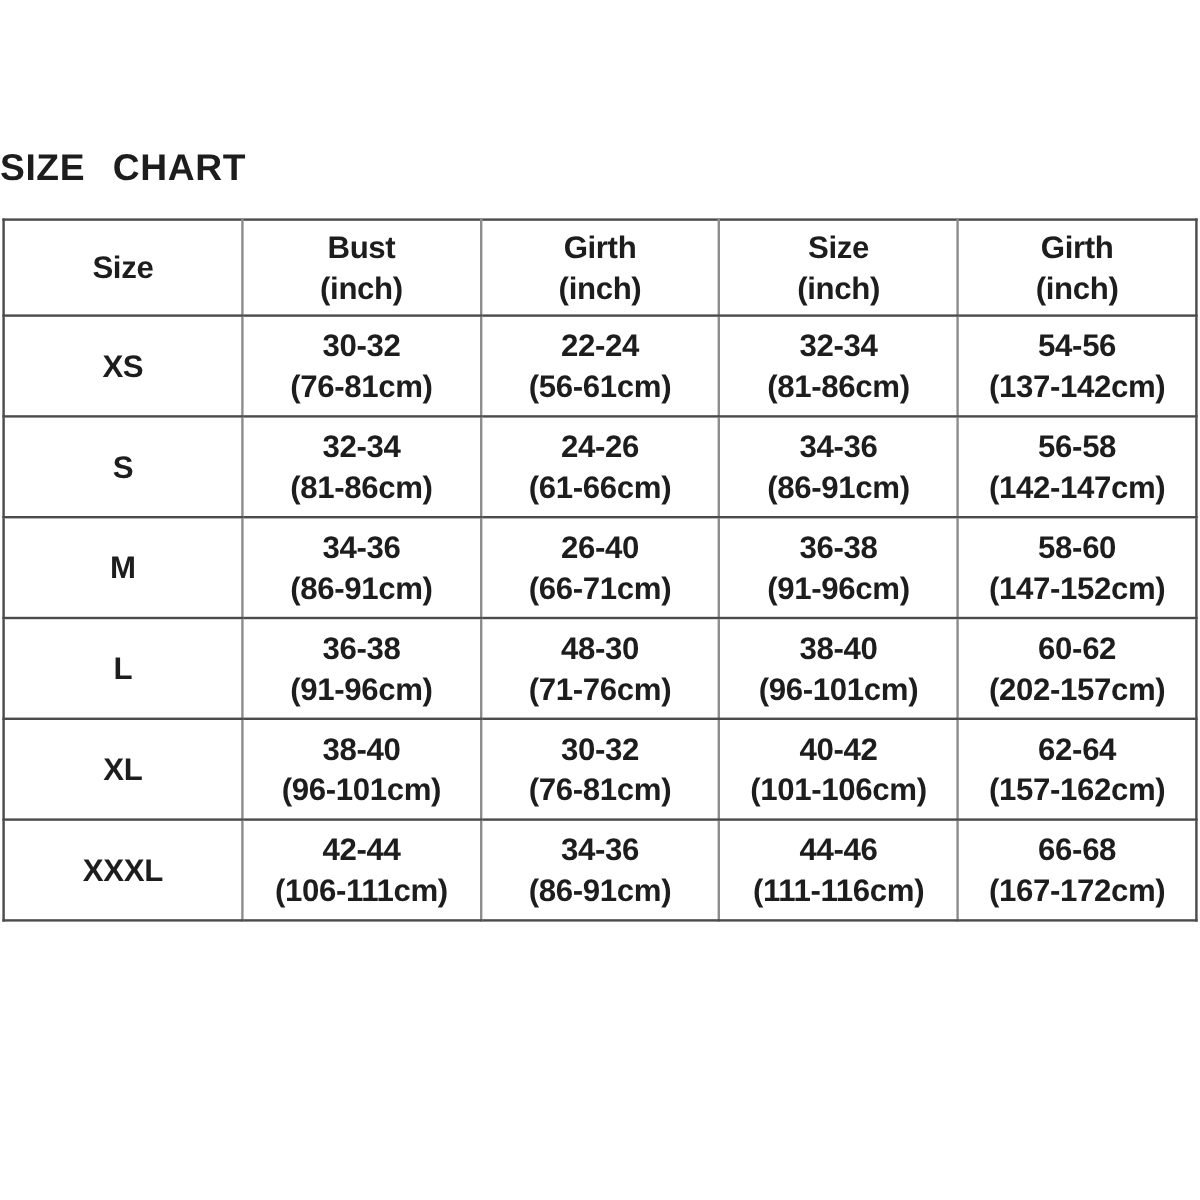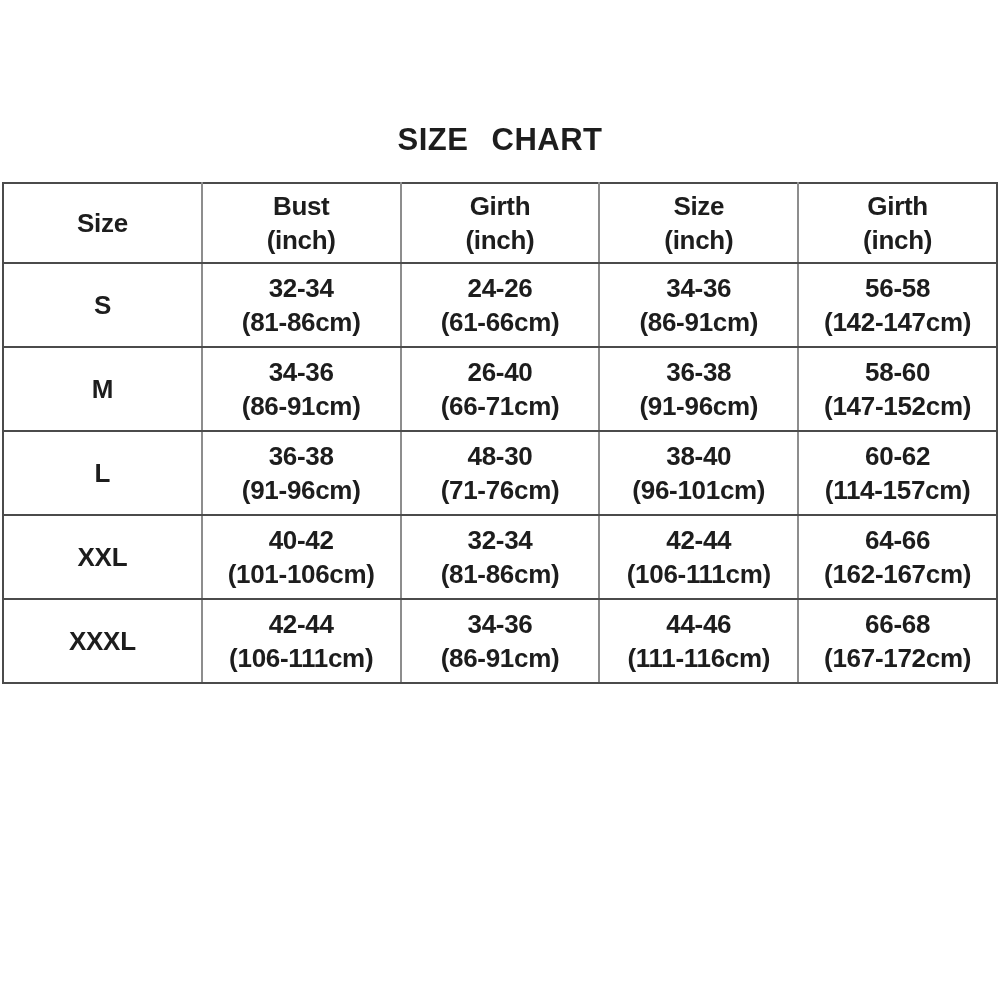--- a/index.html
+++ b/index.html
@@ -11,21 +11,20 @@
     width: 1000px;
     height: 1000px;
     background: #ffffff;
     font-family: "Liberation Sans", sans-serif;
     color: #1d1d1d;
     overflow: hidden;
   }
   .title {
     margin: 0;
     padding-top: 122px;
-    text-align: center;
     font-size: 31px;
     line-height: 36px;
     font-weight: 700;
     letter-spacing: 0.5px;
     word-spacing: 14px;
     color: #1d1d1d;
   }
   table.chart {
     width: 996px;
     margin: 24px auto 13px auto;
@@ -92,28 +91,47 @@
           <div class="h-unit">(inch)</div>
         </th>
         <th>
           <div class="h-label">Girth</div>
           <div class="h-unit">(inch)</div>
         </th>
       </tr>
     </thead>
     <tbody>
 
-
-      <tr>
-        <th class="size-label">S</th>
+      <tr>
+        <th class="size-label">XS</th>
+        <td>
+          <div class="v1">30-32</div>
+          <div class="v2">(76-81cm)</div>
+        </td>
+        <td>
+          <div class="v1">22-24</div>
+          <div class="v2">(56-61cm)</div>
+        </td>
         <td>
           <div class="v1">32-34</div>
           <div class="v2">(81-86cm)</div>
         </td>
         <td>
+          <div class="v1">54-56</div>
+          <div class="v2">(137-142cm)</div>
+        </td>
+      </tr>
+
+      <tr>
+        <th class="size-label">S</th>
+        <td>
+          <div class="v1">32-34</div>
+          <div class="v2">(81-86cm)</div>
+        </td>
+        <td>
           <div class="v1">24-26</div>
           <div class="v2">(61-66cm)</div>
         </td>
         <td>
           <div class="v1">34-36</div>
           <div class="v2">(86-91cm)</div>
         </td>
         <td>
           <div class="v1">56-58</div>
           <div class="v2">(142-147cm)</div>
@@ -149,52 +167,52 @@
         <td>
           <div class="v1">48-30</div>
           <div class="v2">(71-76cm)</div>
         </td>
         <td>
           <div class="v1">38-40</div>
           <div class="v2">(96-101cm)</div>
         </td>
         <td>
           <div class="v1">60-62</div>
-          <div class="v2">(114-157cm)</div>
-        </td>
-      </tr>
-
-
-      <tr>
-        <th class="size-label">XXL</th>
+          <div class="v2">(202-157cm)</div>
+        </td>
+      </tr>
+
+      <tr>
+        <th class="size-label">XL</th>
+        <td>
+          <div class="v1">38-40</div>
+          <div class="v2">(96-101cm)</div>
+        </td>
+        <td>
+          <div class="v1">30-32</div>
+          <div class="v2">(76-81cm)</div>
+        </td>
         <td>
           <div class="v1">40-42</div>
           <div class="v2">(101-106cm)</div>
         </td>
         <td>
-          <div class="v1">32-34</div>
-          <div class="v2">(81-86cm)</div>
-        </td>
+          <div class="v1">62-64</div>
+          <div class="v2">(157-162cm)</div>
+        </td>
+      </tr>
+
+
+      <tr>
+        <th class="size-label">XXXL</th>
         <td>
           <div class="v1">42-44</div>
           <div class="v2">(106-111cm)</div>
         </td>
         <td>
-          <div class="v1">64-66</div>
-          <div class="v2">(162-167cm)</div>
-        </td>
-      </tr>
-
-      <tr>
-        <th class="size-label">XXXL</th>
-        <td>
-          <div class="v1">42-44</div>
-          <div class="v2">(106-111cm)</div>
-        </td>
-        <td>
           <div class="v1">34-36</div>
           <div class="v2">(86-91cm)</div>
         </td>
         <td>
           <div class="v1">44-46</div>
           <div class="v2">(111-116cm)</div>
         </td>
         <td>
           <div class="v1">66-68</div>
           <div class="v2">(167-172cm)</div>

